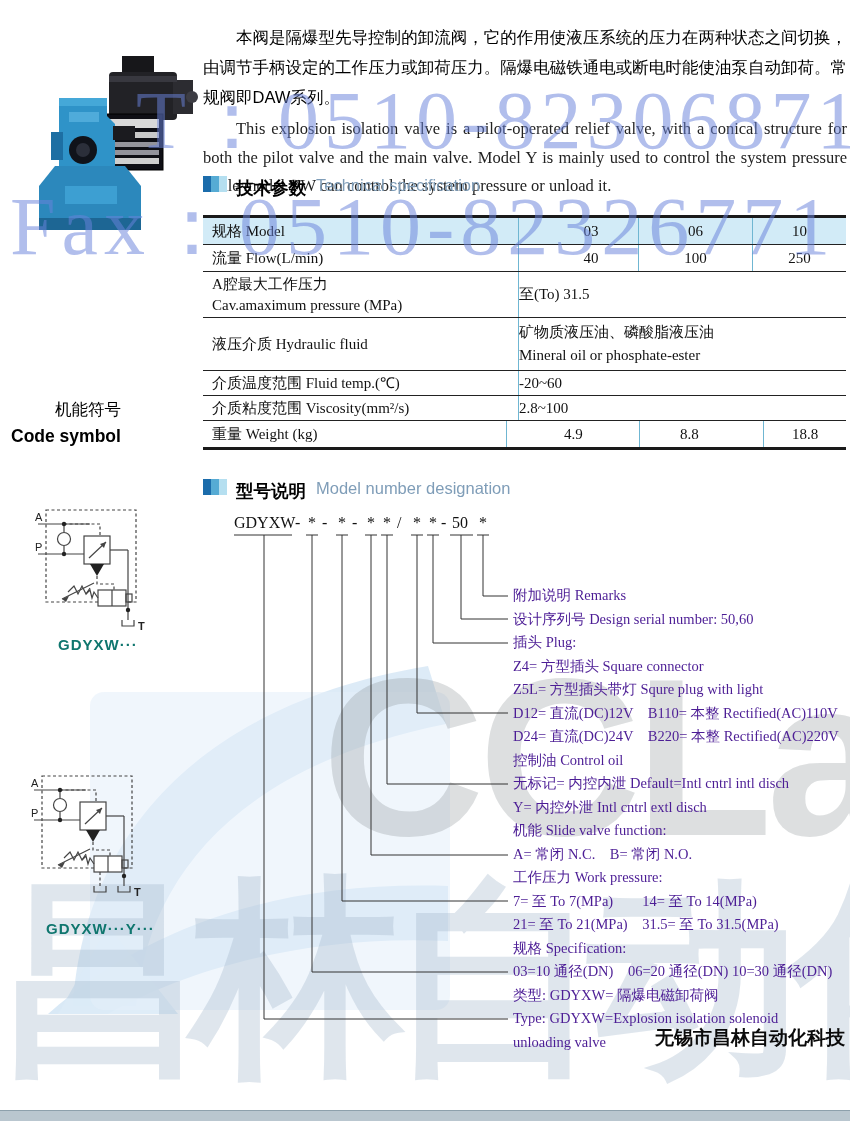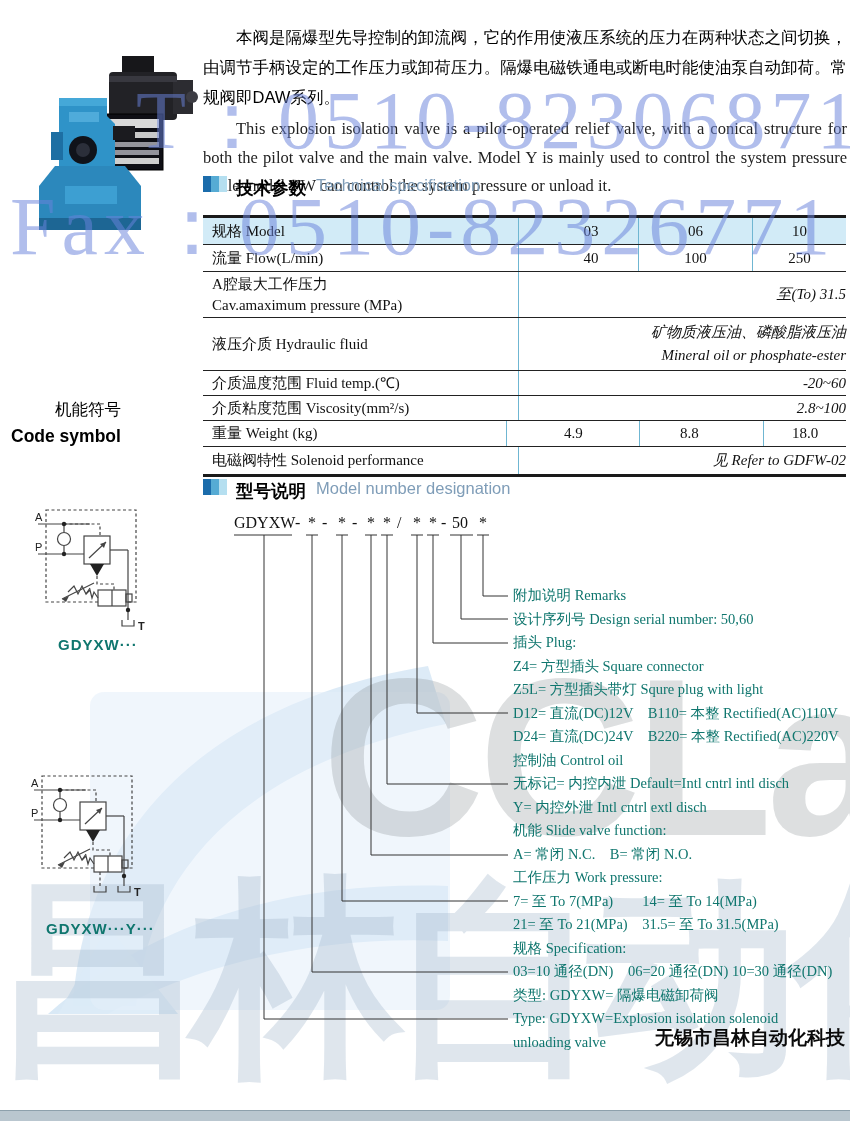--- a/index.html
+++ b/index.html
@@ -64,37 +64,37 @@
   .spec-row:nth-child(2) { min-height:27px; }
   .spec-row:nth-child(3) { min-height:46px; }
   .spec-row:nth-child(4) { min-height:53px; }
   .spec-row:nth-child(5) { min-height:25px; }
   .spec-row:nth-child(6) { min-height:25px; }
   .spec-row:nth-child(7) { min-height:26px;gap:24px; }
   .spec-row:nth-child(8) { min-height:27px; }
   .cell-label { width:315px; padding:1px 4px 1px 9px; display:flex; flex-direction:column; justify-content:center; line-height:21px; }
   .cell-val  { display:flex; align-items:center; justify-content:center; border-left:1px solid #6fb6d2; }
   .cell-val.c0 { width:120px;padding-left:25px; } .cell-val.c1 { width:114px; } .cell-val.c2 { width:94px; }
-  .cell-span { flex:1; display:flex; flex-direction:column; align-items:flex-end; justify-content:center; border-left:1px solid #6fb6d2; line-height:23px;font-style:italic; }
+  .cell-span { flex:1; display:flex; flex-direction:column; align-items:flex-start; justify-content:center; border-left:1px solid #6fb6d2; line-height:23px; }
   
   .code-symbol { position:absolute; left:11px; top:399px; z-index:2;text-align:right; }
   .code-symbol .zh { font-family:"Liberation Sans", sans-serif; font-size:16.5px; color:#000; }
   .code-symbol .en { font-family:"Liberation Sans", sans-serif; font-weight:bold; font-size:17.5px; color:#000; margin-top:5px; }
   .diagram { position:absolute; z-index:2; }
   .diagram.d1 { left:34px; top:502px; }
   .diagram.d2 { left:30px; top:768px; }
   .diagram-label { position:absolute; z-index:2; font-family:"Liberation Sans", sans-serif; font-weight:bold; font-size:15px; color:#0f766e; letter-spacing:1px; }
   .diagram-label.l1 { left:58px; top:636px; }
   .diagram-label.l2 { left:46px; top:920px; }
   
   #model-code { position:absolute; left:0; top:514px; z-index:2; width:672px; height:22px; }
   .code-tok { position:absolute; top:0; font-family:"Liberation Serif", serif; font-size:16px; color:#111; }
   .connector-svg { position:absolute; left:0; top:0; z-index:1; pointer-events:none; }
   #designation-lines { position:absolute; left:513px; top:584px; z-index:2; width:337px; }
-  .desig-line { height:23.5px; line-height:23.5px; white-space:nowrap; font-family:"Liberation Serif", serif; font-size:14.5px; color:#0f766e; }
+  .desig-line { height:23.5px; line-height:23.5px; white-space:nowrap; font-family:"Liberation Serif", serif; font-size:14.5px; color:#4c1d95; }
   
   .footer { position:absolute; right:5px; top:1025px; z-index:2; font-family:"Liberation Sans", sans-serif; font-weight:bold; font-size:19px; color:#0a0a0a; }
   .bottom-bar { position:absolute; left:0; top:1110px; width:850px; height:11px; background:#b9c6cf; border-top:1px solid #8da0ac; z-index:2; }
   svg text { font-family:"Liberation Sans", sans-serif; }
 </style>
 </head>
 <body>
 
 <div class="page">
 
@@ -199,29 +199,21 @@
         <div class="cell-span">
           <div>2.8~100</div>
         </div>
       </div>
       <div class="spec-row">
         <div class="cell-label">
           <div>重量 Weight (kg)</div>
         </div>
         <div class="cell-val c0">4.9</div>
         <div class="cell-val c1">8.8</div>
-        <div class="cell-val c2">18.0</div>
-      </div>
-      <div class="spec-row">
-        <div class="cell-label">
-          <div>电磁阀特性 Solenoid performance</div>
-        </div>
-        <div class="cell-span">
-          <div>见 Refer to GDFW-02</div>
-        </div>
+        <div class="cell-val c2">18.8</div>
       </div>
     </div>
 
   <div class="code-symbol">
     <div class="zh">机能符号</div>
     <div class="en">Code symbol</div>
   </div>
 
   <svg class="diagram d1" width="120" height="132" viewBox="0 0 120 132">
     <g stroke="#444" fill="none" stroke-width="1.2">

